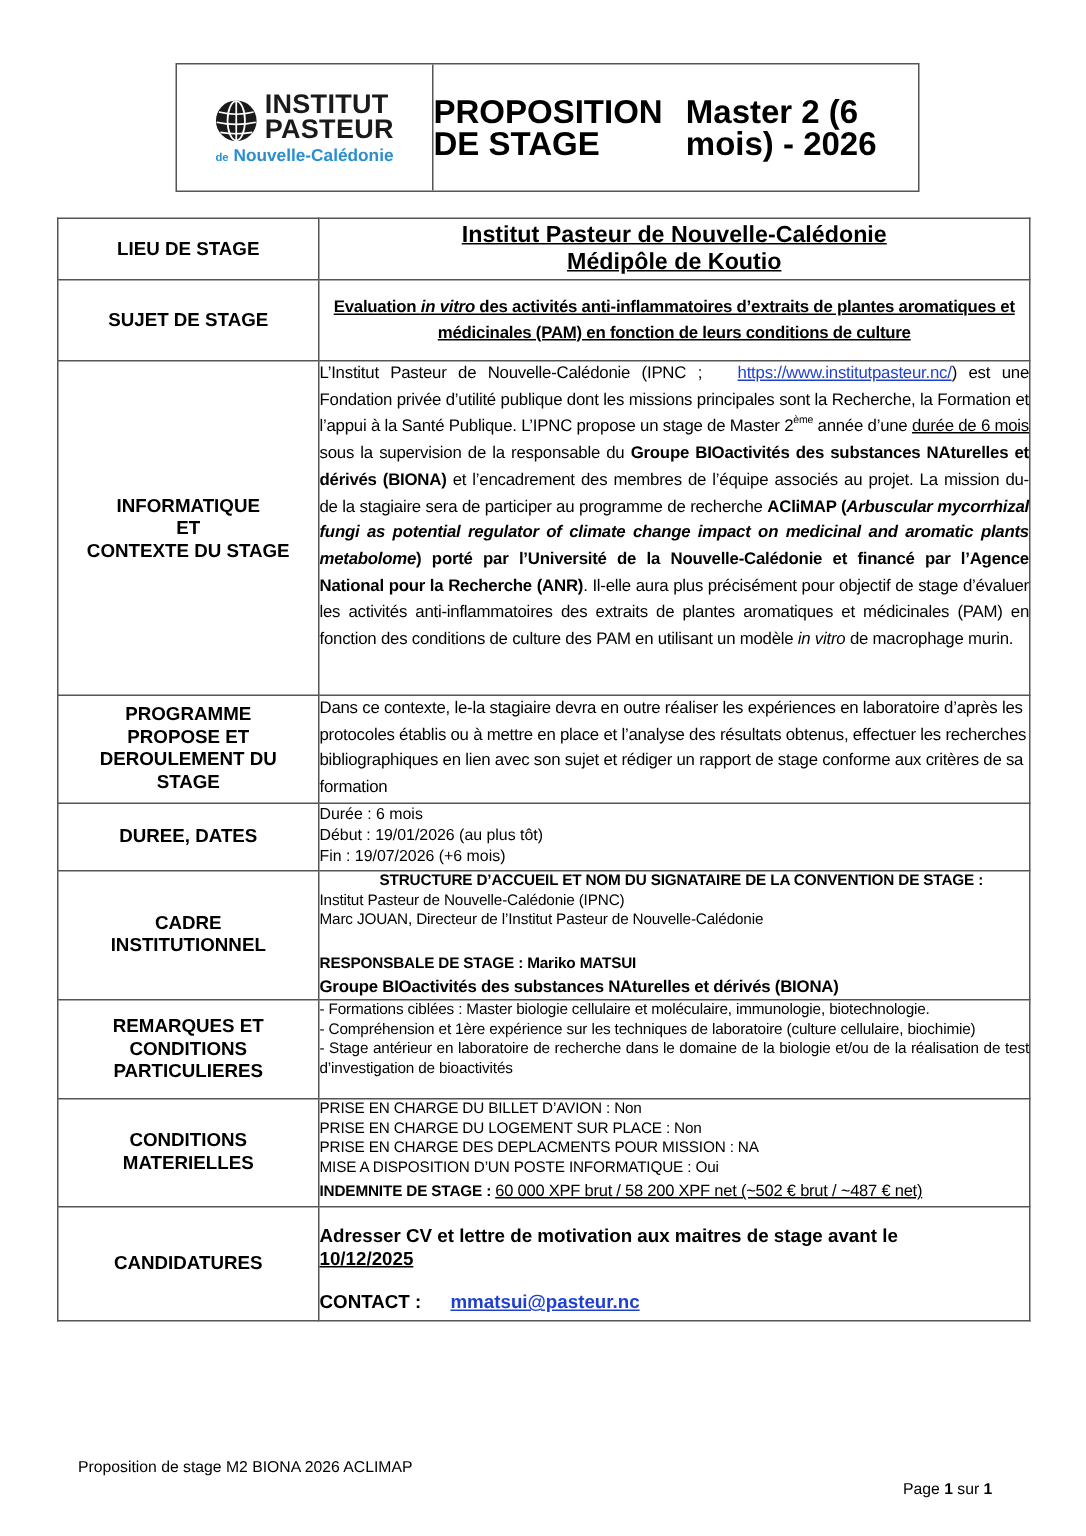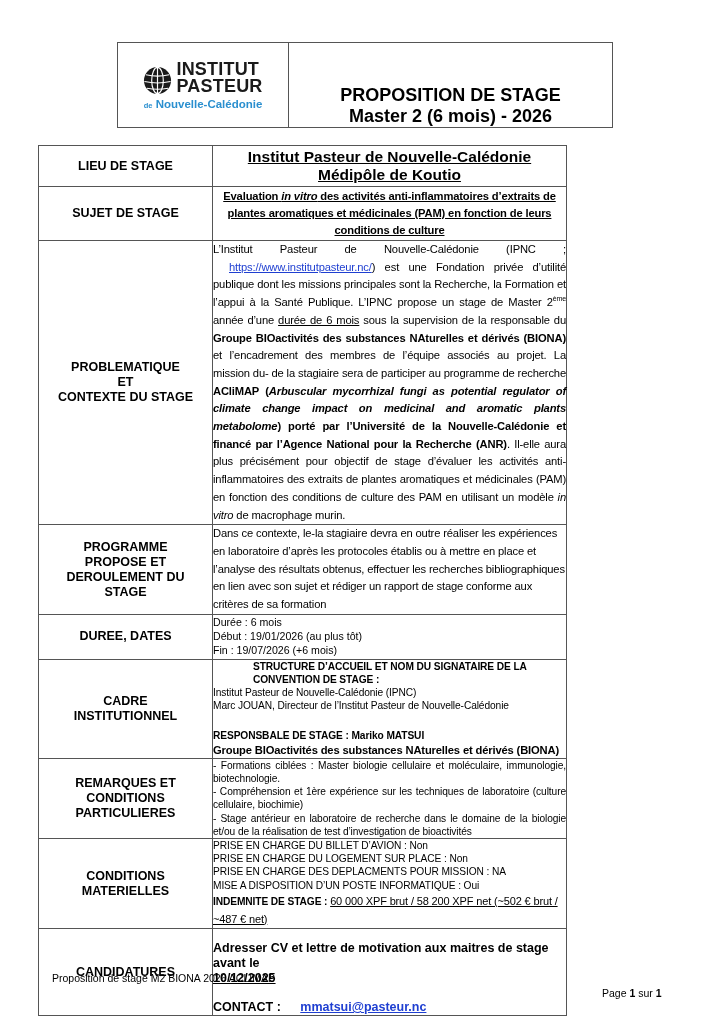--- a/index.html
+++ b/index.html
@@ -5,23 +5,23 @@
   html, body { margin: 0; padding: 0; background: #ffffff; }
   body { width: 724px; height: 1024px; position: relative; overflow: hidden; font-family: "Liberation Sans", sans-serif; color: #000; }
 
   .header-box { position: absolute; left: 117px; top: 42px; width: 494px; height: 84px; border: 1px solid #555; display: flex; }
   .logo-cell { width: 170px; border-right: 1px solid #555; display: flex; flex-direction: column; justify-content: center; align-items: center; }
   .logo-top { display: flex; align-items: flex-end; }
   .globe { width: 29px; height: 29px; margin-right: 4px; }
   .logo-words { font-family: "Liberation Sans", sans-serif; font-weight: bold; font-size: 18px; line-height: 17px; color: #1a1a1a; letter-spacing: 0.2px; }
   .logo-sub { font-weight: bold; font-size: 11.5px; color: #2a8fcf; margin-top: 3px; }
   .logo-sub .de { font-size: 7.5px; }
-  .title-cell { flex: 1; display: flex; flex-direction: column; justify-content: flex-end; align-items: center; font-weight: bold; font-size: 18px; line-height: 21px; }
+  .title-cell { flex: 1; display: flex; justify-content: flex-end; align-items: center; font-weight: bold; font-size: 22px; line-height: 21px; }
 
-  table.main { position: absolute; left: 38px; top: 145px; width: 529px; border-collapse: collapse; table-layout: fixed; }
+  table.main { position: absolute; left: 38px; top: 145px; width: 649px; border-collapse: collapse; table-layout: fixed; }
   table.main td { border: 1px solid #555; vertical-align: middle; padding: 0; }
   td.label { width: 173px; text-align: center; font-weight: bold; font-size: 12.5px; line-height: 15px; }
   td.content { padding: 1px 5px 1px 4px; }
 
   .calibri { font-family: "Liberation Sans", sans-serif; font-size: 11.2px; line-height: 17.7px; letter-spacing: -0.15px; }
   .justify { text-align: justify; }
   .center { text-align: center; text-decoration: underline; }
   .arial-sm { font-size: 10.2px; line-height: 13.2px; letter-spacing: -0.1px; }
   .arial-md { font-size: 10.6px; line-height: 14px; }
 
@@ -74,21 +74,21 @@
 
   <tr style="height:54px">
     <td class="label">SUJET DE STAGE</td>
     <td class="content center calibri" style="font-weight:bold;line-height:17px;">
       <span>Evaluation </span><i>in vitro</i><span> des activités anti-inflammatoires d’extraits de plantes aromatiques et médicinales (PAM) en fonction de leurs conditions de culture</span>
     </td>
   </tr>
 
   <tr style="height:223px">
     <td class="label">
-      <div>PROBLEMATIQUE</div>
+      <div>INFORMATIQUE</div>
       <div>ET</div>
       <div>CONTEXTE DU STAGE</div>
     </td>
     <td class="content calibri justify" style="vertical-align:top;">
       <span>L’Institut Pasteur de Nouvelle-Calédonie (IPNC ; </span><a class="link">https://www.institutpasteur.nc/</a><span>) est une Fondation privée d’utilité publique dont les missions principales sont la Recherche, la Formation et l’appui à la Santé Publique. L’IPNC propose un stage de Master 2</span><sup>ème</sup><span> année d’une </span><span class="u">durée de 6 mois</span><span> sous la supervision de la responsable du </span><b>Groupe BIOactivités des substances NAturelles et dérivés (BIONA)</b><span> et l’encadrement des membres de l’équipe associés au projet. La mission du- de la stagiaire sera de participer au programme de recherche </span><b>ACliMAP (</b><b><i>Arbuscular mycorrhizal fungi as potential regulator of climate change impact on medicinal and aromatic plants metabolome</i></b><b>) porté par l’Université de la Nouvelle-Calédonie et financé par l’Agence National pour la Recherche (ANR)</b><span>. Il-elle aura plus précisément pour objectif de stage d’évaluer les activités anti-inflammatoires des extraits de plantes aromatiques et médicinales (PAM) en fonction des conditions de culture des PAM en utilisant un modèle </span><i>in vitro</i><span> de macrophage murin.</span>
     </td>
   </tr>
 
   <tr style="height:69px">
     <td class="label">

